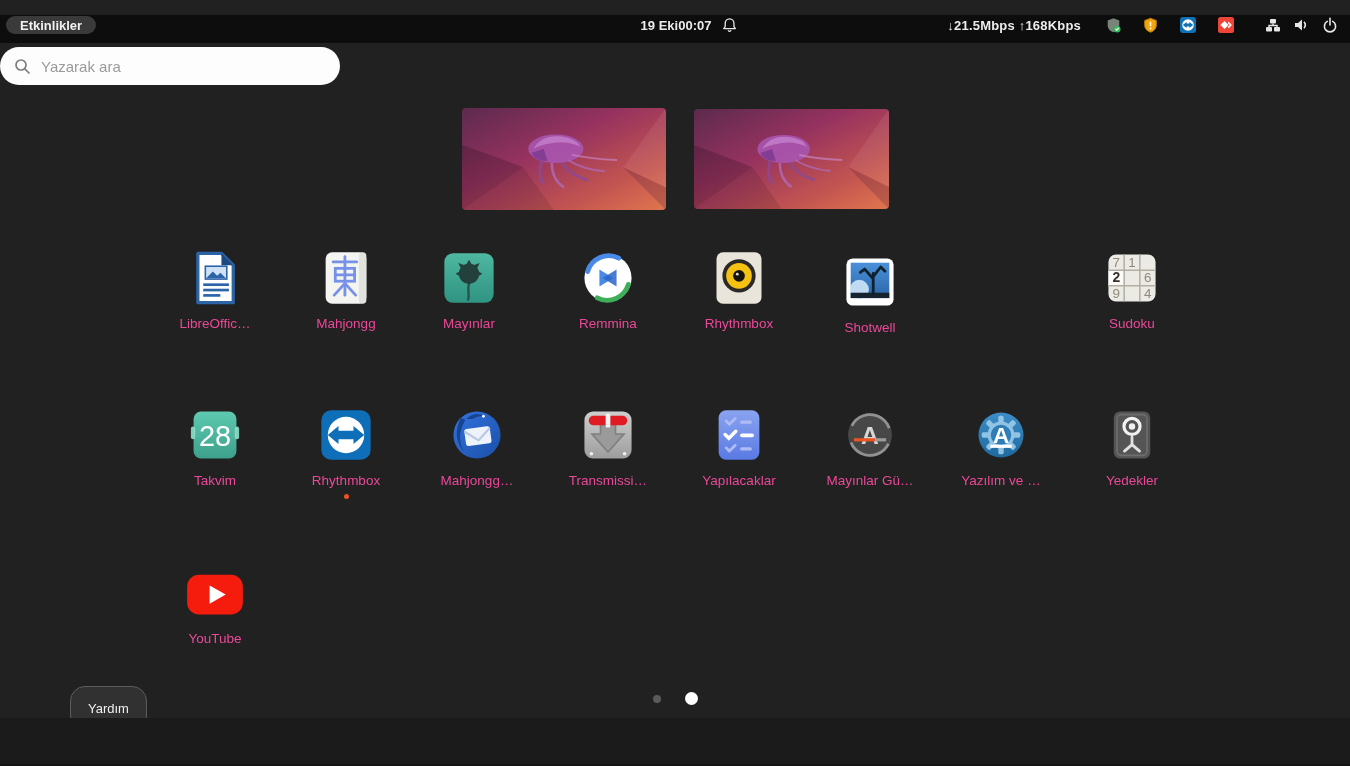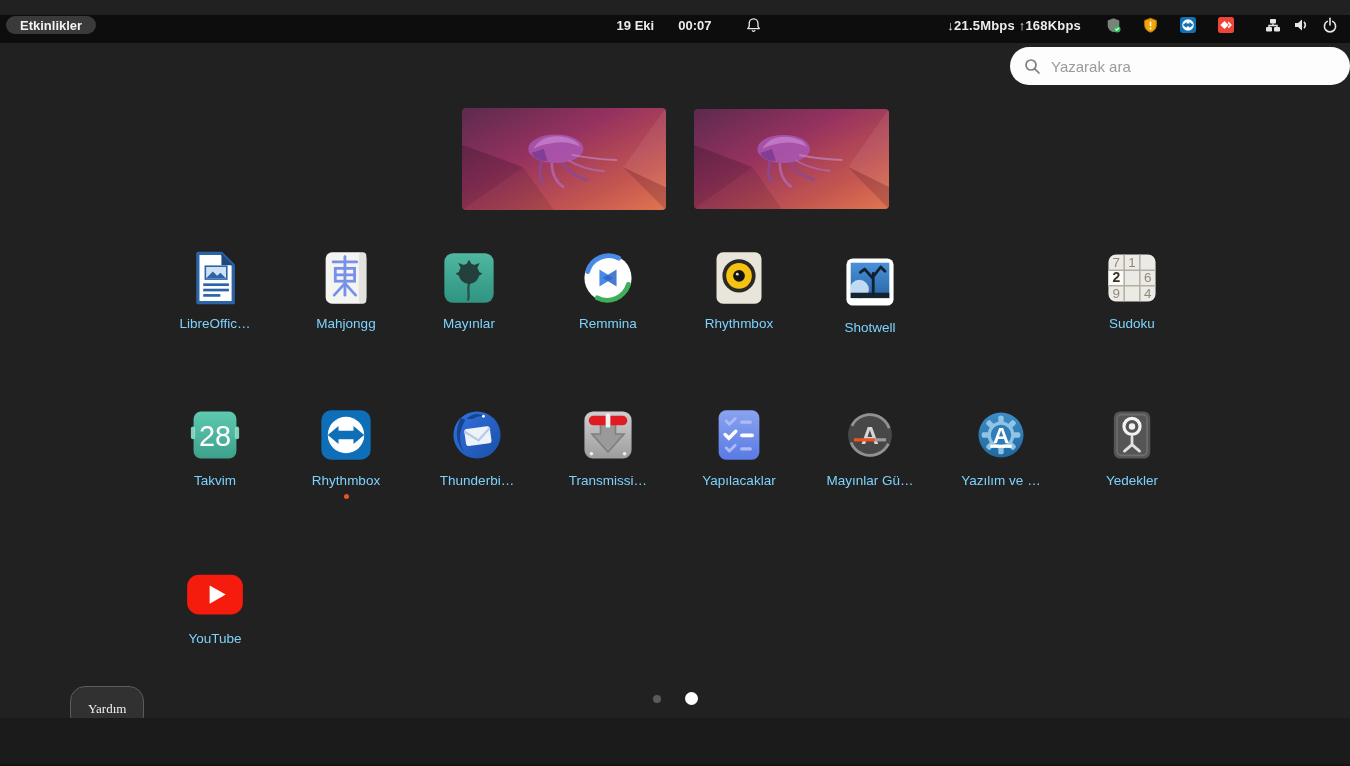--- a/index.html
+++ b/index.html
@@ -7,60 +7,60 @@
   body { font-family:"Liberation Sans","DejaVu Sans",sans-serif; }
   #screen { position:relative; width:1350px; height:766px; background:#212121; overflow:hidden; }
 
   
   #topbar { position:absolute; left:0; top:0; width:100%; height:28px; background:#0d0d0d;
             display:flex; align-items:center; color:#ececec; font-size:13px; font-weight:600;margin-top:15px; }
   .activities { position:absolute; left:6px; top:1px; height:18px; padding:0 14px; border:none;
             background:#3a3a3a; color:#f1f1f1; border-radius:10px; font-size:13px; font-weight:600;
             font-family:inherit; display:flex; align-items:center; cursor:default; }
   .clock-group { position:absolute; left:50%; transform:translateX(calc(-50% + 14px)); top:0; height:20px;
-            display:flex; align-items:center; gap:24px; }
+            display:flex; align-items:center; gap:0; }
   .clock-group .bellwrap { margin-left:10px; display:flex; align-items:center; }
   #topbar .right { position:absolute; right:6px; top:0; height:20px; display:flex; align-items:center; }
   .netspeed { margin-right:14px; font-weight:600; letter-spacing:.2px; }
   .tray { display:flex; align-items:center; }
   .tray .t-ic { margin:0 10px; display:flex; align-items:center; }
   .sysicons { display:flex; align-items:center; margin-left:14px; }
   .sysicons .t-ic { margin:0 6px; display:flex; align-items:center; }
 
   
-  .searchwrap { position:absolute; left:0; top:47px; width:100%; display:flex; justify-content:flex-end; }
+  .searchwrap { position:absolute; left:0; top:47px; width:100%; display:flex; justify-content:flex-start; }
   .searchbar { width:340px; height:38px; background:#fdfdfd; border-radius:20px; display:flex;
             align-items:center; padding:0 14px; }
   .searchbar svg { flex:0 0 auto; margin-right:10px; }
   .searchbar input { flex:1; border:none; outline:none; background:transparent; font-size:15px;
             color:#333; font-family:inherit; }
   .searchbar input::placeholder { color:#9a9a9a; }
 
   
   .workspaces { position:absolute; left:0; top:108px; width:100%; display:flex; justify-content:center;
             align-items:center; gap:28px; }
   .ws { border-radius:4px; overflow:hidden; }
   .ws svg { display:block; width:100%; height:100%; }
   .ws1 { width:204px; height:102px; }
   .ws2 { width:195px; height:100px; }
 
   
   .app { position:absolute; width:130px; text-align:center; cursor:default; }
   .app .ic { width:64px; height:64px; margin:0 auto; display:flex; align-items:center; justify-content:center; }
-  .app .lbl { margin-top:5px; font-size:13.5px; color:#7dd3fc; line-height:17px; white-space:nowrap; }
+  .app .lbl { margin-top:5px; font-size:13.5px; color:#ec4899; line-height:17px; white-space:nowrap; }
   .run-dot { display:block; width:5px; height:5px; border-radius:50%; background:#e95420; margin:5px auto 0; }
 
   
   .pagedots { position:absolute; left:0; top:692px; width:100%; display:flex; justify-content:center;
             align-items:center; gap:24px; }
   .dot-s { width:8px; height:8px; border-radius:50%; background:#8a8a8a; opacity:.55; }
   .dot-l { width:13px; height:13px; border-radius:50%; background:#ffffff; }
   .tooltip { position:absolute; left:70px; top:686px; height:45px; padding:0 17px; border-radius:15px;
             background:#313131; border:1px solid #5c5c5c; color:#f0f0f0; font-size:13px;
-            display:flex; align-items:center;font-family:Liberation Serif, serif; }
+            display:flex; align-items:center; }
 
   
   #dock { position:absolute; left:0; top:718px; width:100%; height:48px; background:#1b1b1b;
             border-bottom:2px solid #141414; }
 
   svg { display:block; }
   svg text { font-family:"Liberation Sans","DejaVu Sans",sans-serif; }
 </style>
 </head>
 <body>
@@ -373,21 +373,21 @@
         <circle cx="28" cy="28" r="22" fill="url(#tbg)"></circle>
         <g transform="rotate(-8 29 30)">
           <rect x="17" y="21" width="24" height="16" rx="2.5" fill="#eef3fb"></rect>
           <path d="M17 23l12 10 12-10" fill="none" stroke="#b8c9e2" stroke-width="2"></path>
         </g>
         <path d="M13 12Q4 30 16 44 8 30 17 14Z" fill="#17448f"></path>
         <path d="M18 13q9-8 18-2-6-2-12 2Z" fill="#17448f"></path>
         <circle cx="34" cy="10.5" r="1.3" fill="#fff"></circle>
       </svg>
     </div>
-    <div class="lbl">Thunderbi…</div>
+    <div class="lbl">Mahjongg…</div>
   </div>
 
   <div class="app" style="left:543px;top:403px">
     <div class="ic">
       <svg width="60" height="60" viewBox="0 0 56 56">
         <defs>
             <linearGradient id="trg" x1="0" y1="0" x2="0" y2="1">
           <stop offset="0" stop-color="#cecece"></stop>
               <stop offset="1" stop-color="#9d9d9d"></stop>
             </linearGradient>

